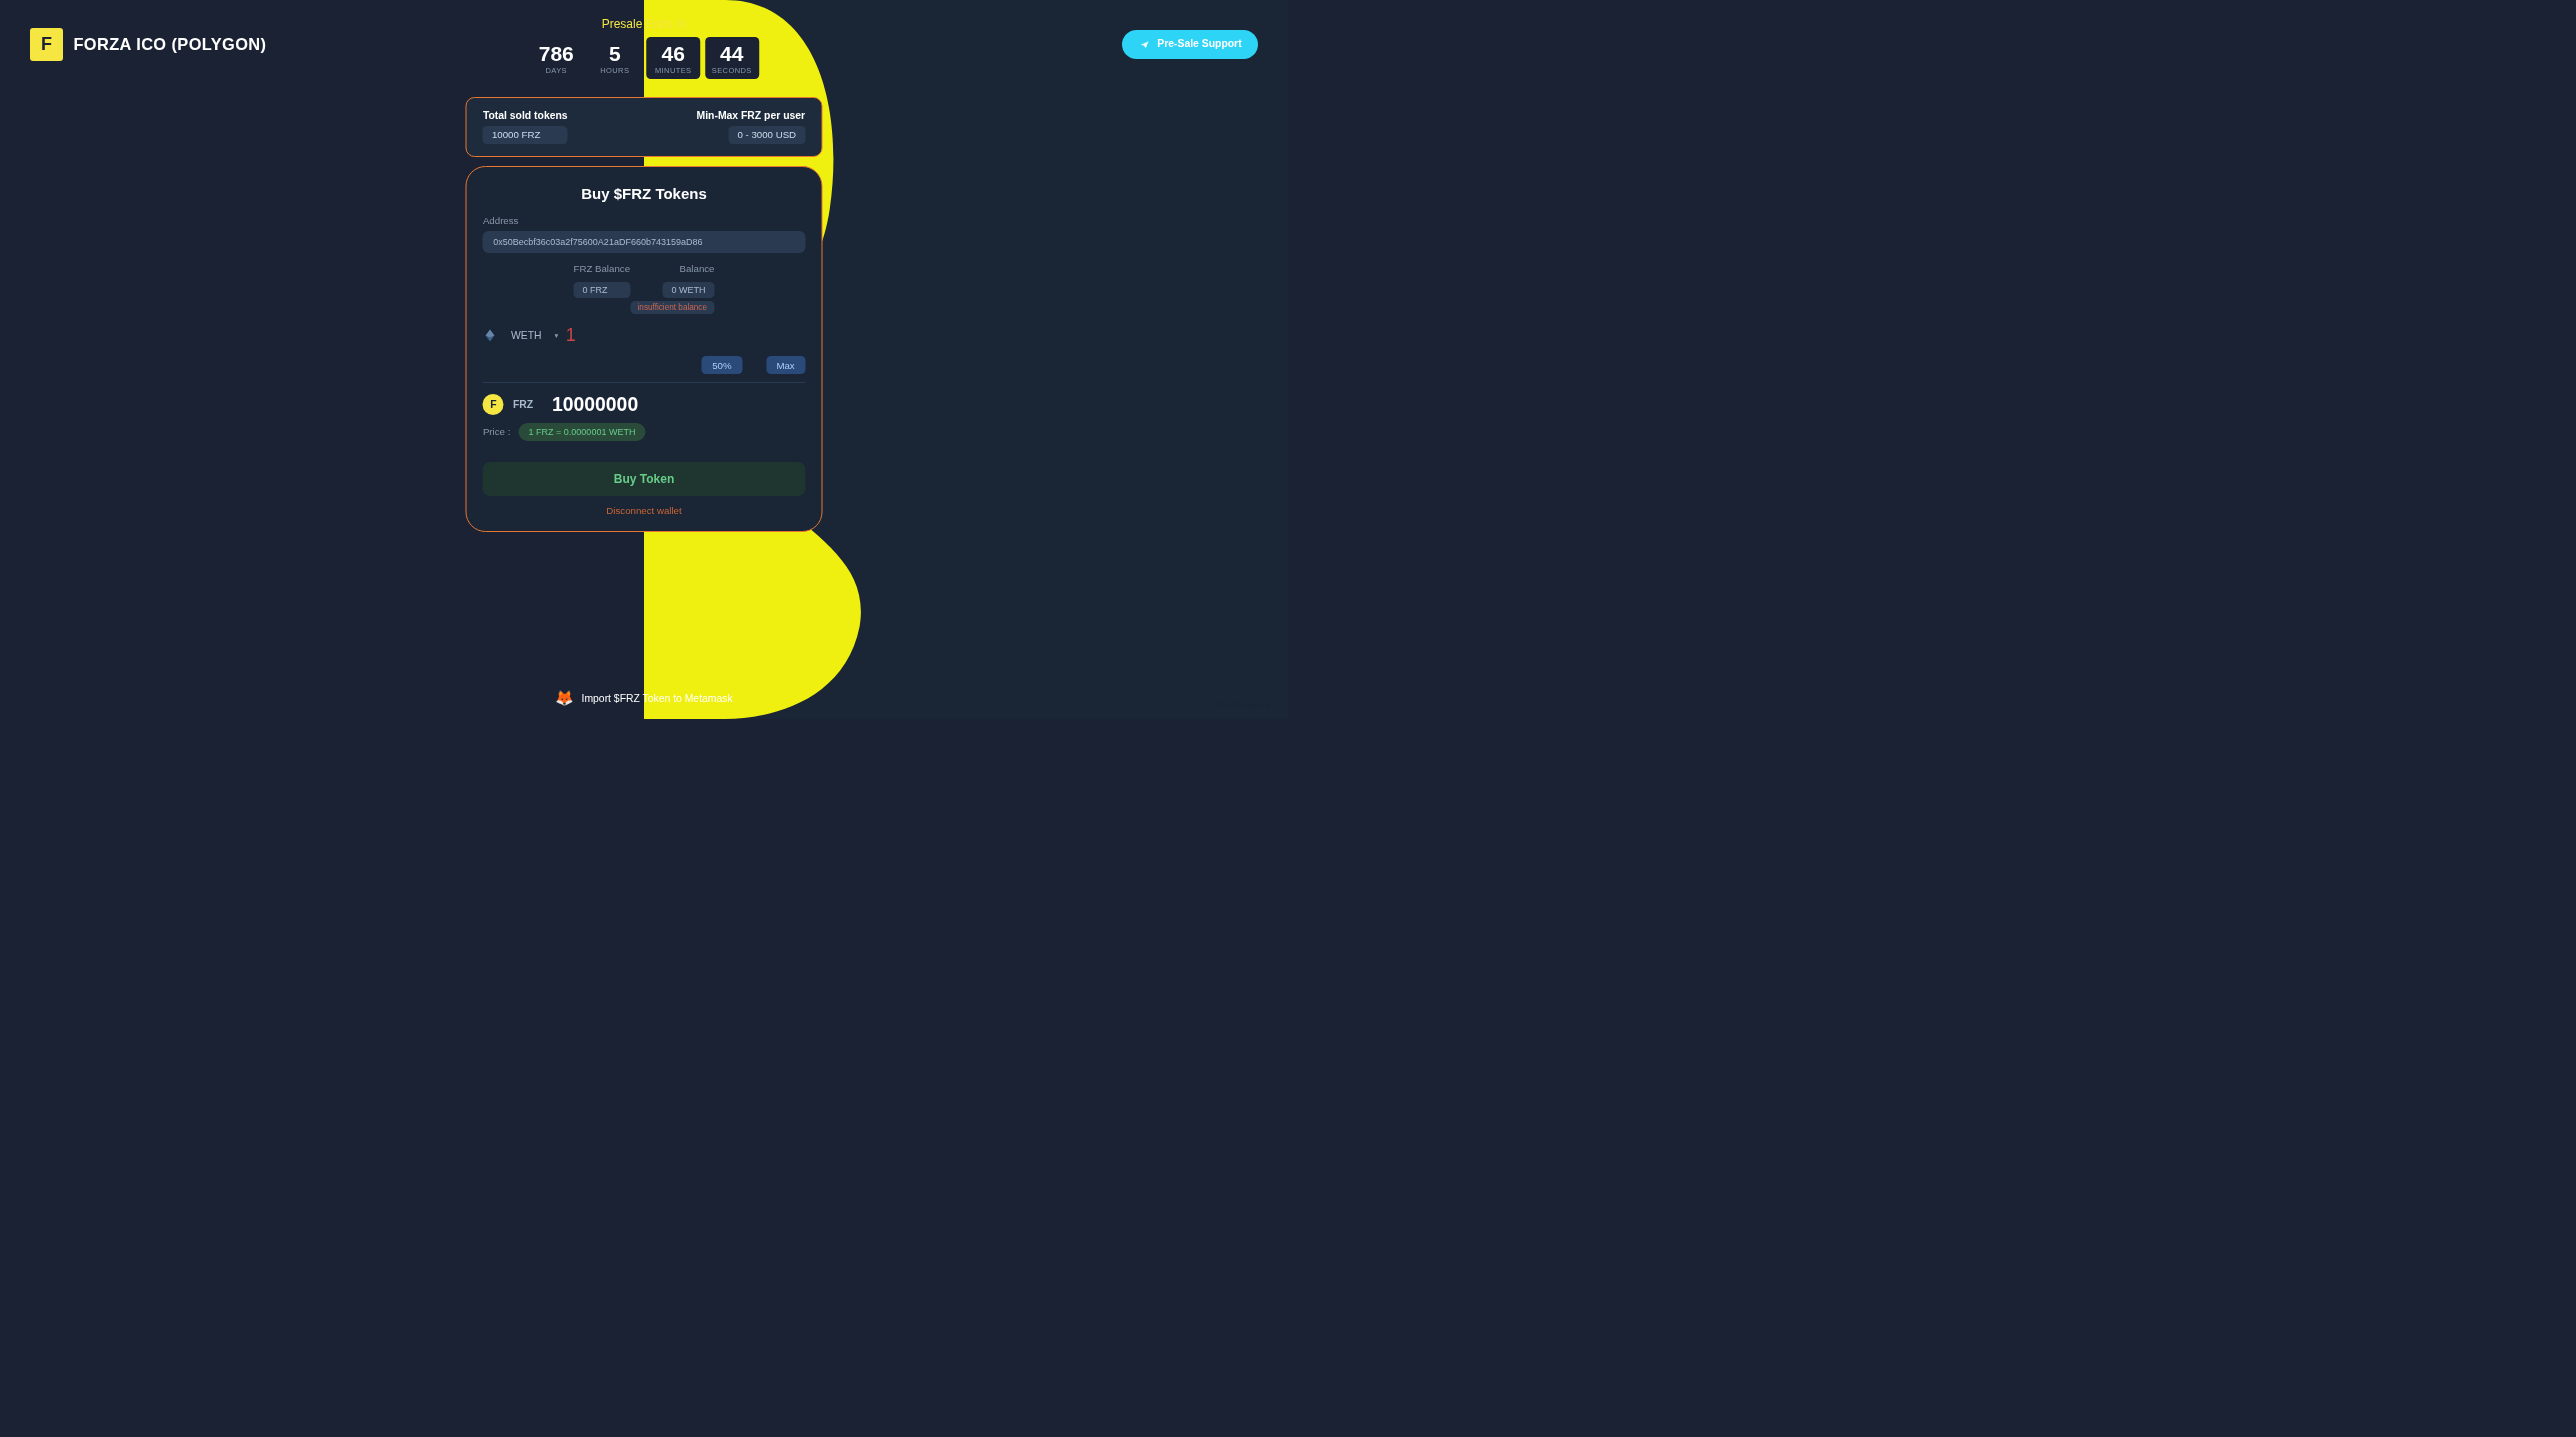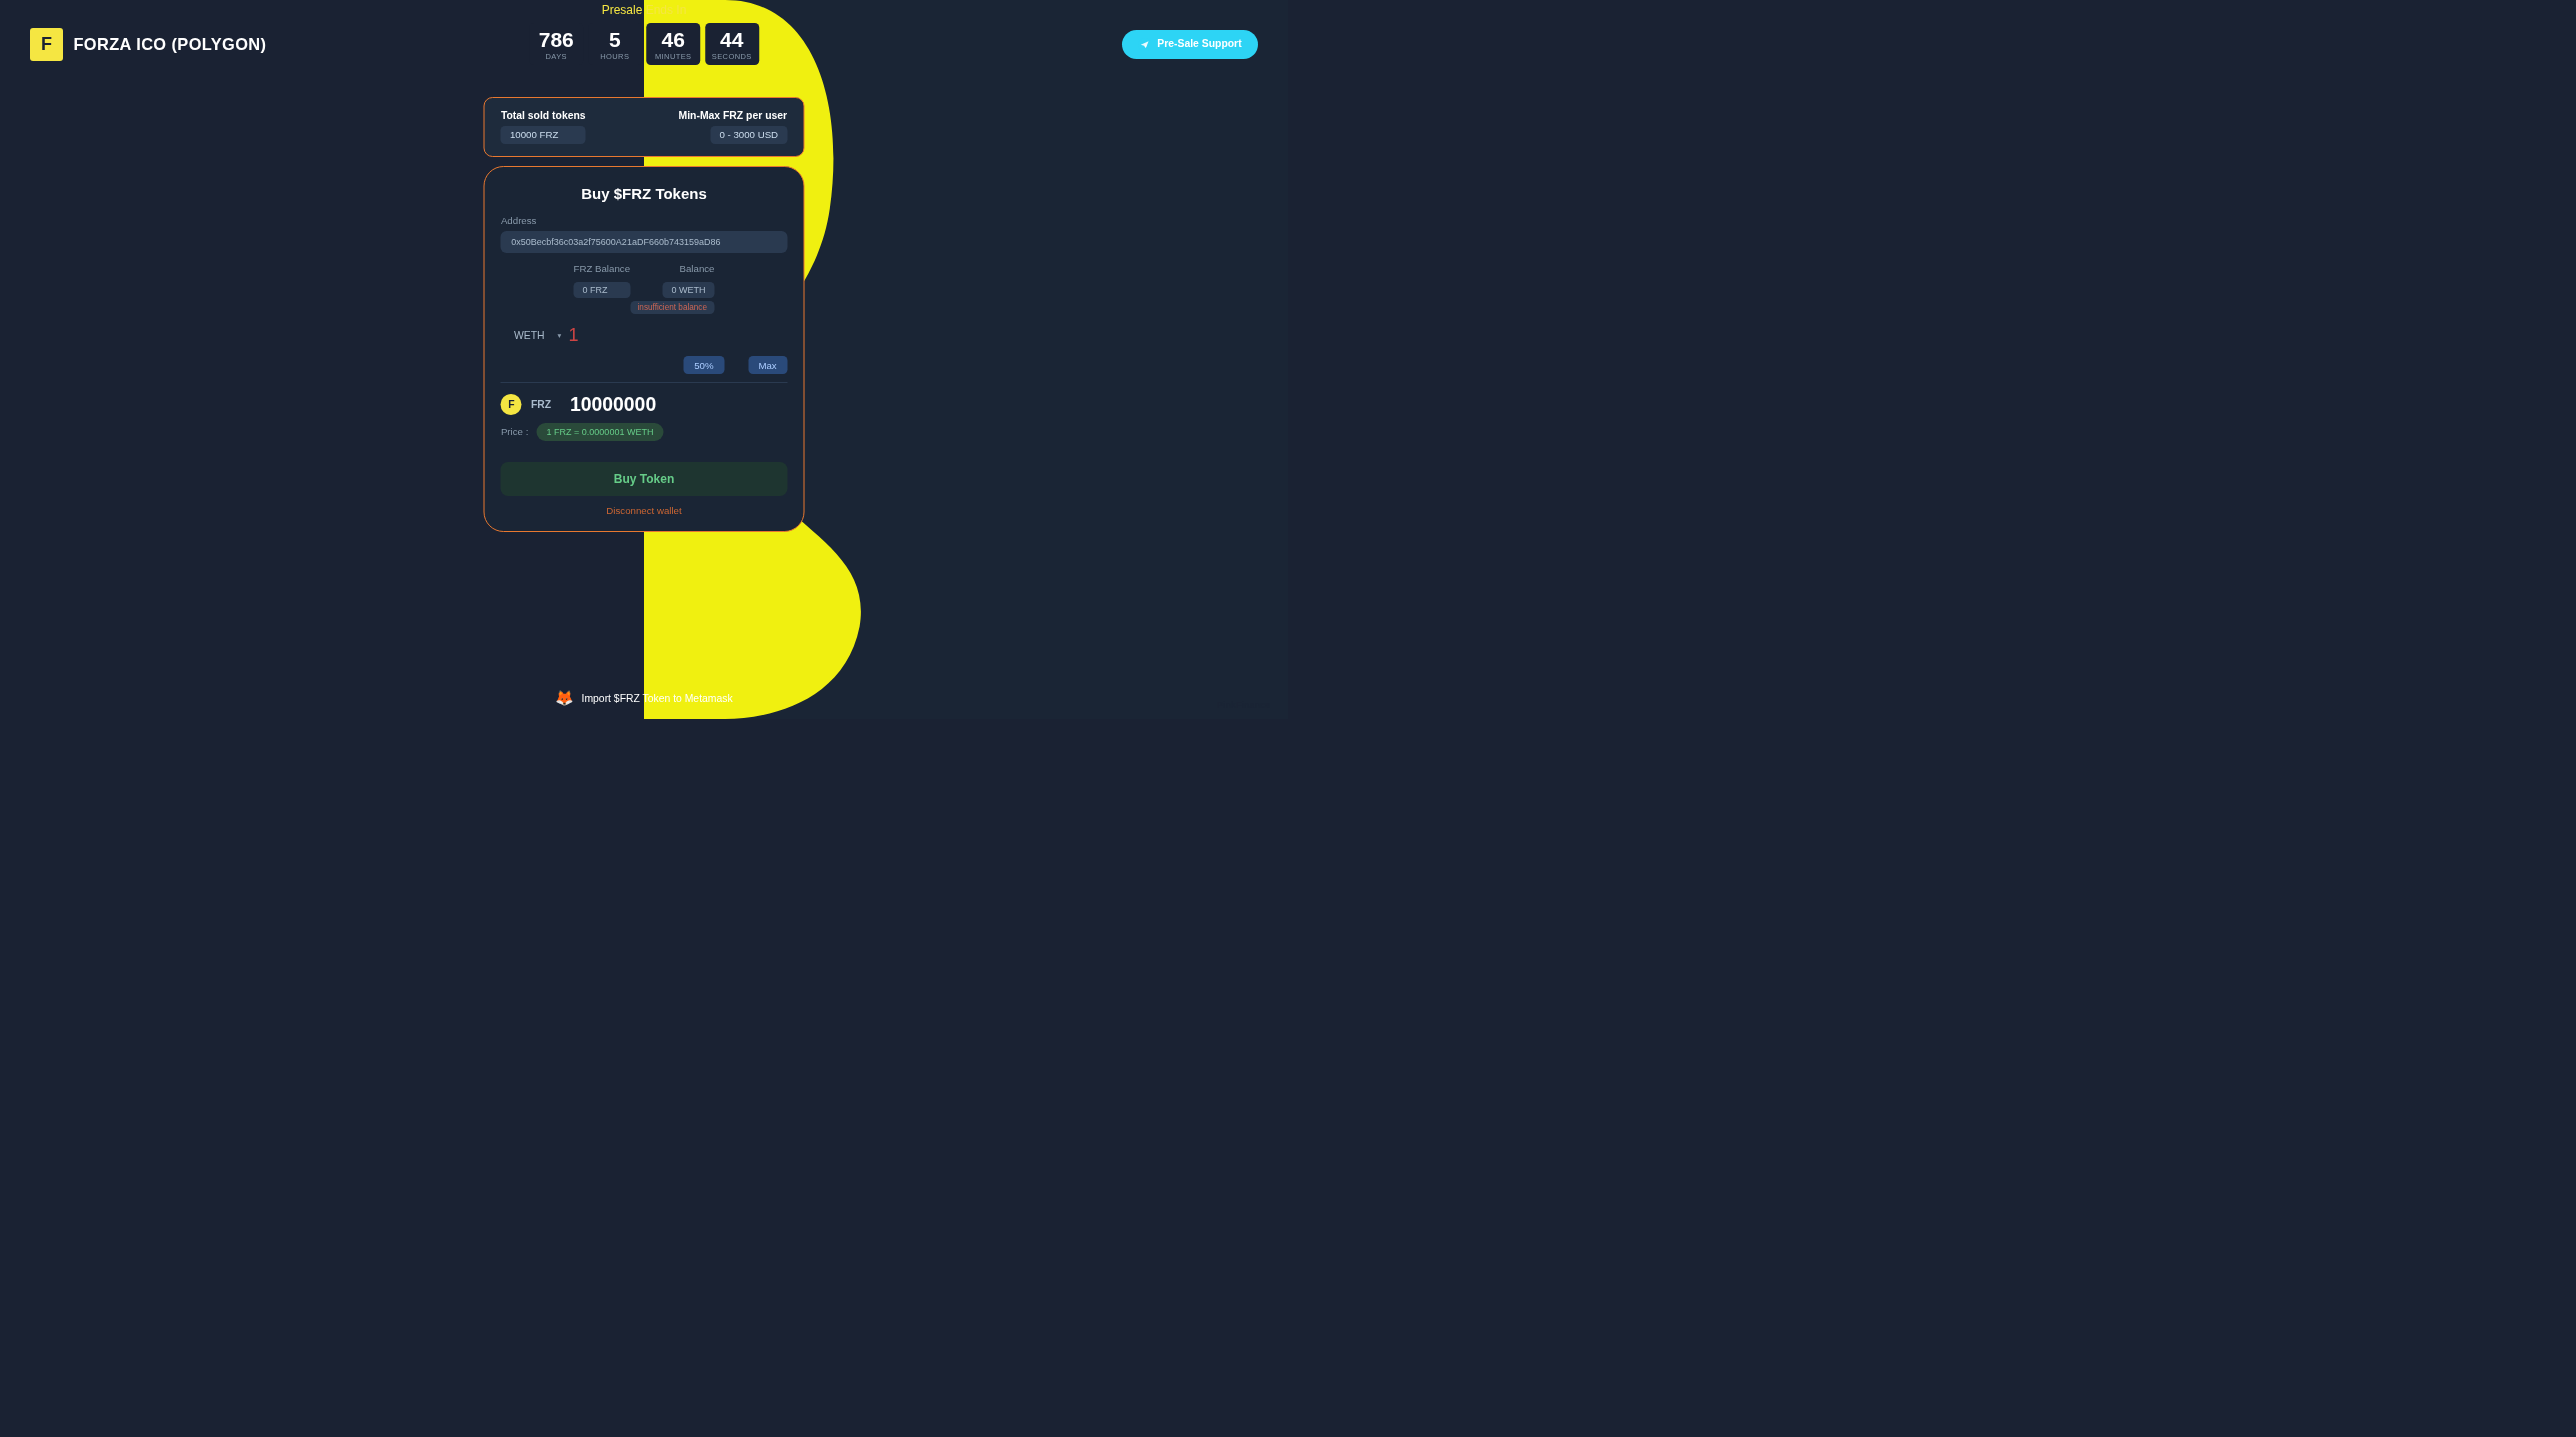--- a/index.html
+++ b/index.html
@@ -83,21 +83,21 @@
     
     .countdown-section {
       position: absolute;
       top: 0;
       left: 50%;
       transform: translateX(-50%);
       display: flex;
       flex-direction: column;
       align-items: center;
       z-index: 10;
-      padding-top: 3px;
+      padding-top: 17px;
     }
 
     .presale-label {
       color: #f5e642;
       font-size: 12px;
       margin-bottom: 6px;
       font-weight: 500;
     }
 
     .countdown-boxes {
@@ -150,21 +150,21 @@
       width: 13.4px;
       height: 13.4px;
     }
 
     
     .main-content {
       position: absolute;
       top: 97px;
       left: 50%;
       transform: translateX(-50%);
-      width: 321px;
+      width: 357px;
       z-index: 10;
       display: flex;
       flex-direction: column;
       gap: 9px;
     }
 
     
     .stats-card {
       background: #1e2b3c;
       border: 1.5px solid #e87830;

